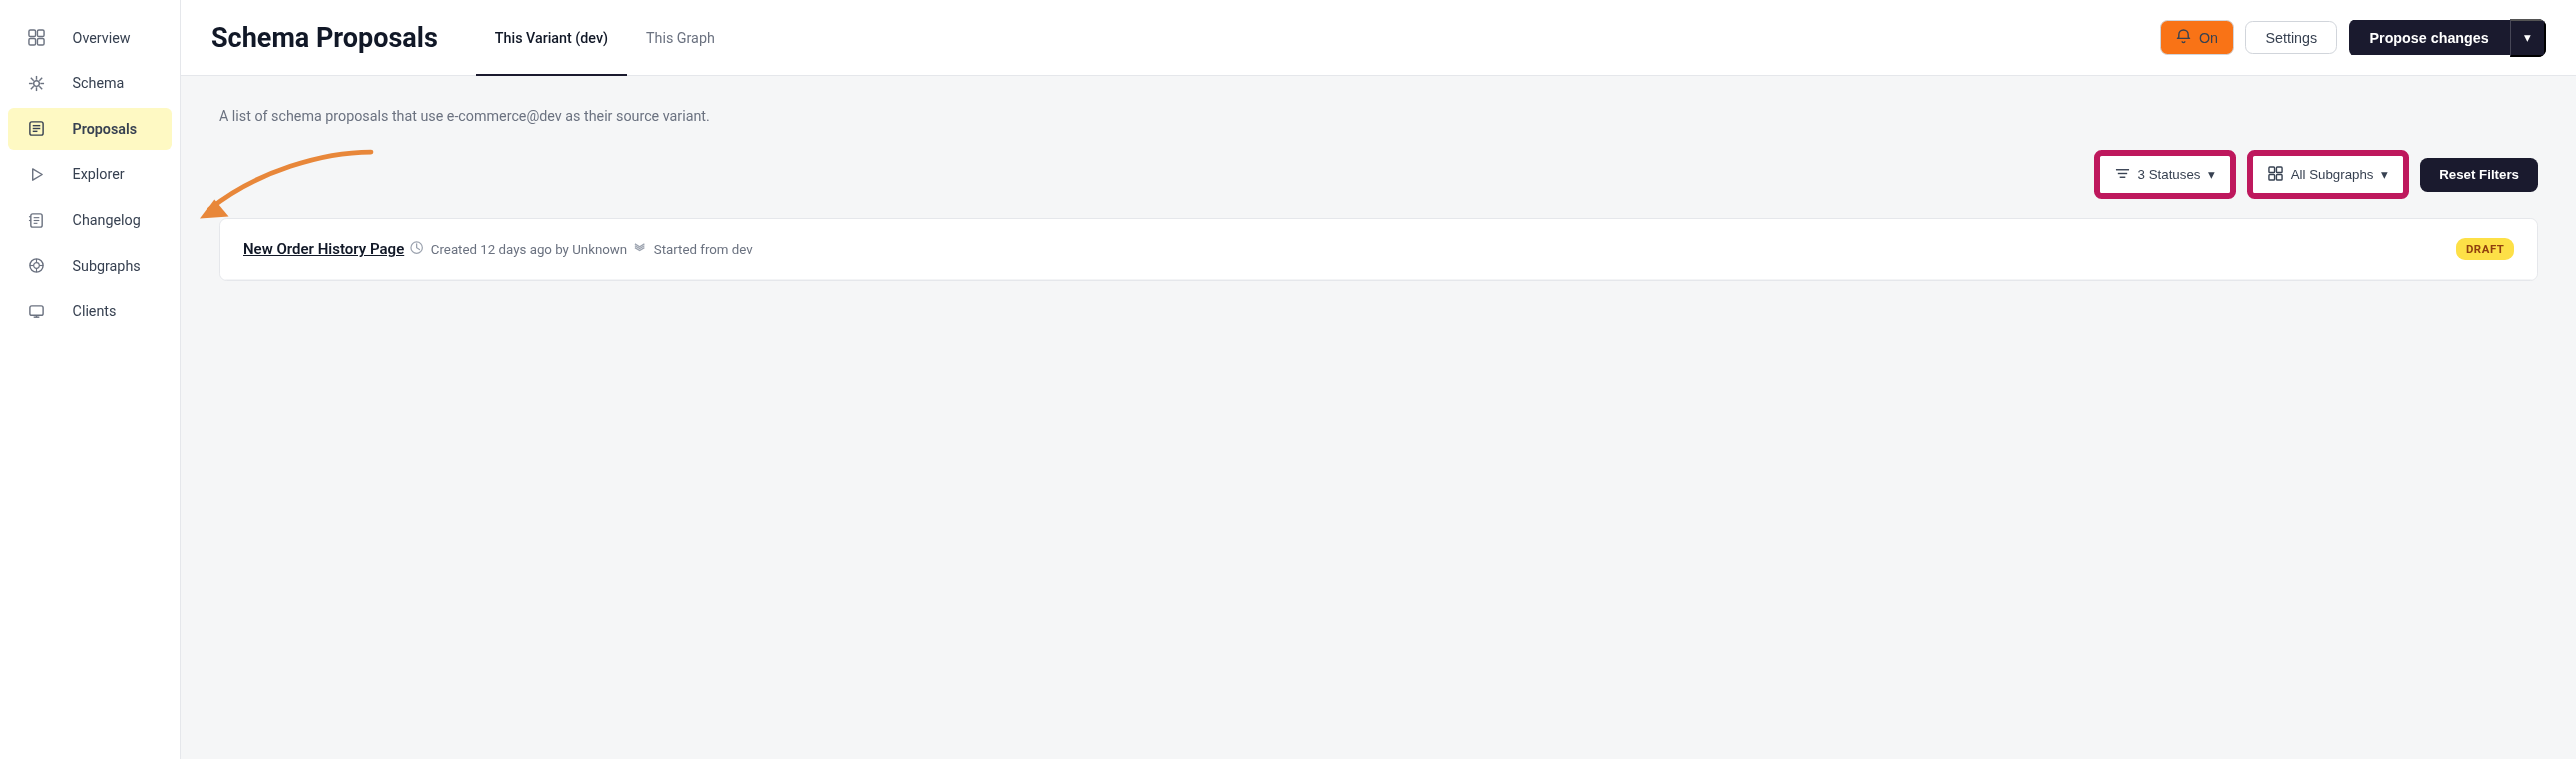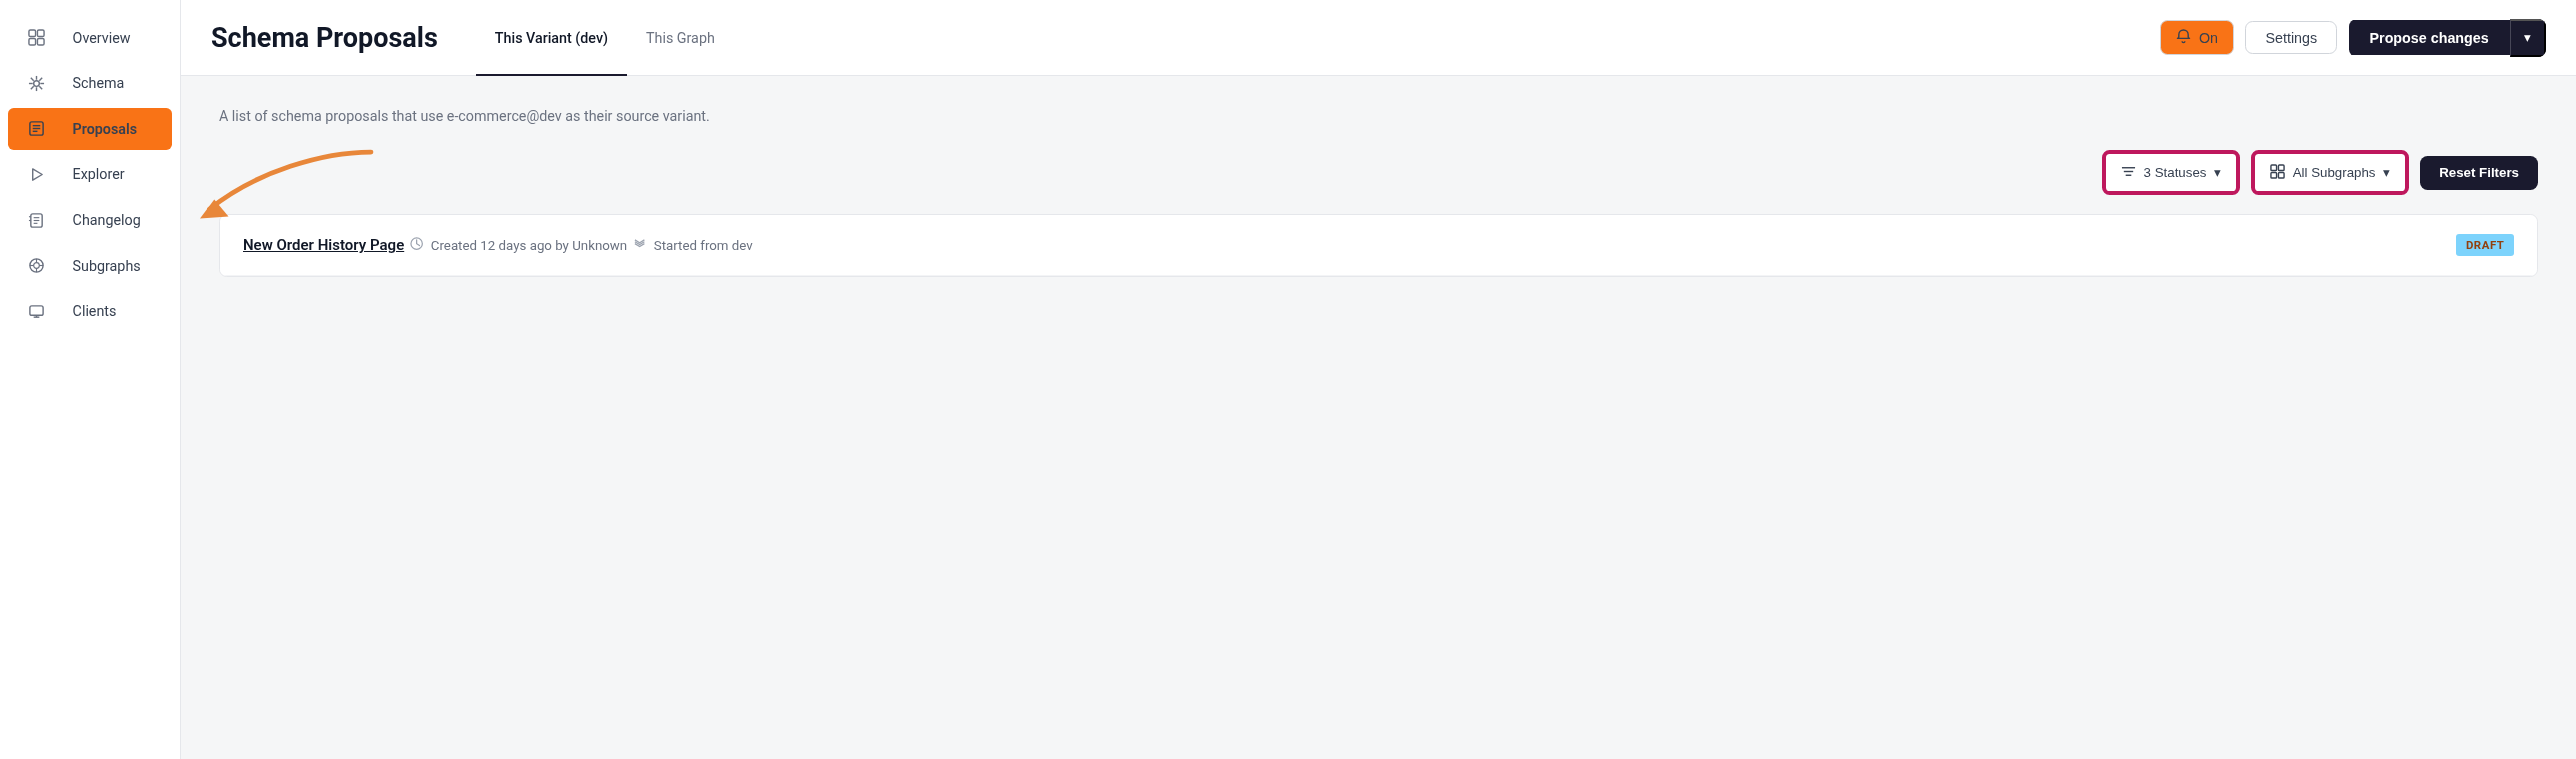--- a/index.html
+++ b/index.html
@@ -35,21 +35,21 @@
       padding: 11.4px 19px;
       cursor: pointer;
       border-radius: 5.7px;
       margin: 1.9px 7.6px;
       color: #374151;
       font-size: 14.3px;
       font-weight: 400;
     }
 
     .sidebar-item.active {
-      background: #f97316;
+      background: #fef9c3;
       font-weight: 600;
     }
 
     .sidebar-icon {
       width: 19px;
       height: 19px;
       display: flex;
       align-items: center;
       justify-content: center;
       color: #6b7280;
@@ -203,21 +203,21 @@
       align-items: center;
       gap: 11.4px;
       margin-bottom: 19px;
       justify-content: flex-end;
     }
 
     .filter-btn {
       display: flex;
       align-items: center;
       gap: 7.6px;
-      border: 4px solid #be185d;
+      border: 6px solid #be185d;
       border-radius: 7.6px;
       padding: 9.5px 15px;
       background: white;
       cursor: pointer;
       font-size: 13.3px;
       color: #374151;
       font-weight: 500;
     }
 
     .reset-filters-btn {
@@ -279,26 +279,26 @@
 
     .proposal-meta {
       display: flex;
       align-items: center;
       gap: 7.6px;
       font-size: 13.3px;
       color: #6b7280;
     }
 
     .draft-badge {
-      background: #7dd3fc;
+      background: #fde047;
       color: #92400e;
       font-size: 11.4px;
       font-weight: 700;
       padding: 3.8px 9.5px;
-      border-radius: 3px;
+      border-radius: 9px;
       letter-spacing: 0.05em;
     }
 
     
     .arrow-svg {
       position: absolute;
       left: -28.5px;
       top: 19px;
     }
   </style>

